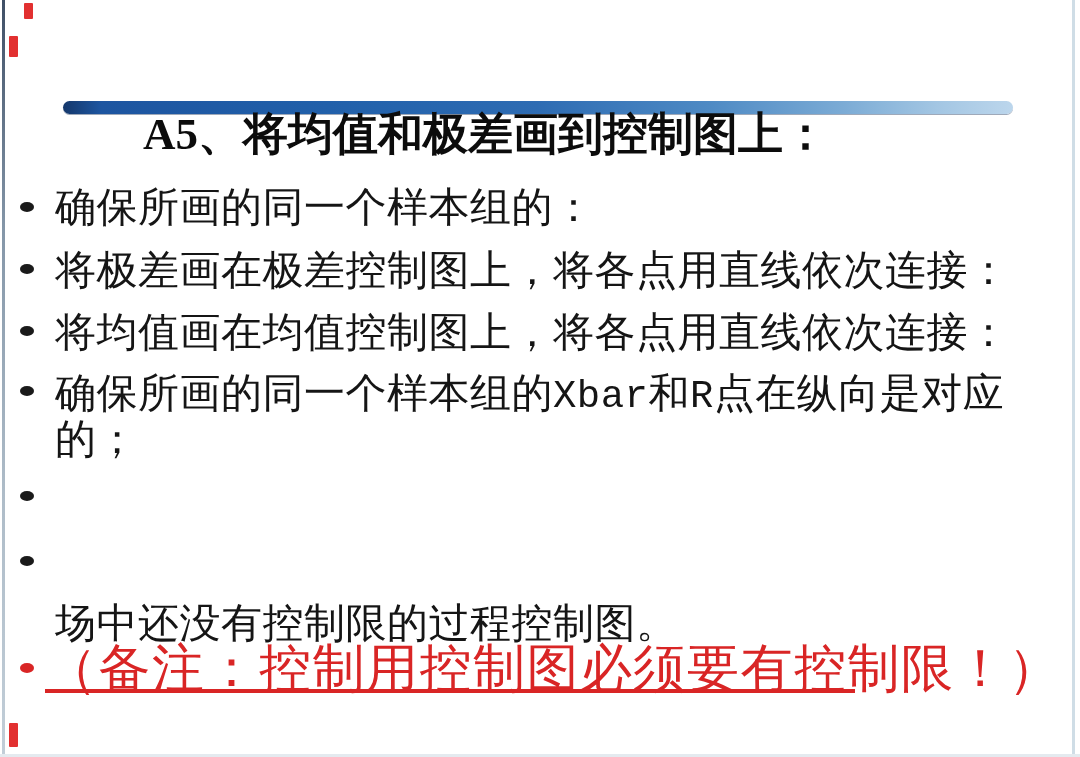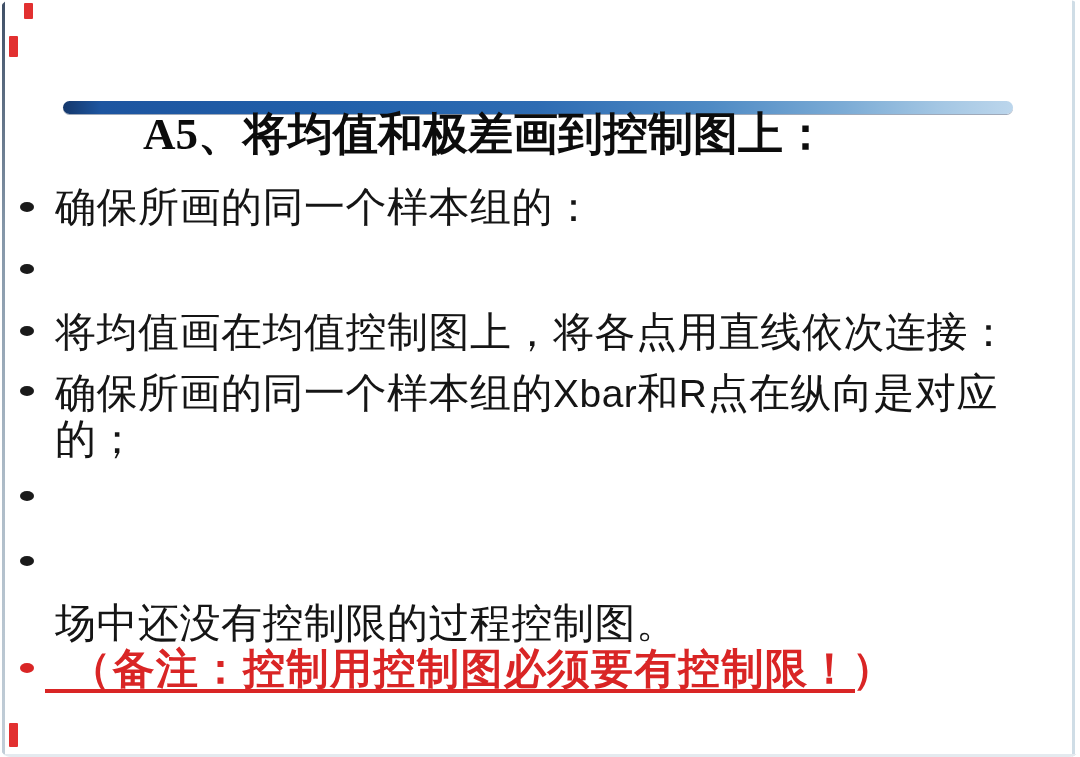--- a/index.html
+++ b/index.html
@@ -7,21 +7,20 @@
     --ink:#151515;
   }
   html,body{margin:0;padding:0;background:#ffffff;}
   #slide{
     position:relative;
     width:1080px;height:757px;
     background:#ffffff;
     overflow:hidden;
     font-family:"Liberation Serif",serif;
     color:var(--ink);
-    border-radius:11px;
   }
   
   .edge-left{position:absolute;left:2px;top:0;width:3px;height:100%;
     background:linear-gradient(180deg,#3f4f66 0%,#8496a8 30%,#aebcc8 65%,#c2ced8 100%);}
   .edge-right{position:absolute;left:1072px;top:0;width:3px;height:100%;background:#cfdde6;}
   .edge-bottom{position:absolute;left:0;top:754px;width:100%;height:3px;background:#e4eaef;}
   .red-mark{position:absolute;background:#e23030;border-radius:1px;}
   .red-mark.m1{left:24px;top:3px;width:9px;height:16px;}
   .red-mark.m2{left:9px;top:36px;width:9px;height:21px;}
   .red-mark.m3{left:9px;top:723px;width:9px;height:24px;}
@@ -36,31 +35,31 @@
     font-size:45px;line-height:48px;font-weight:bold;
     letter-spacing:0px;white-space:nowrap;color:#0c0c0c;
   }
   
   .line{
     position:absolute;left:55px;
     font-size:41px;line-height:46px;letter-spacing:0.5px;
     white-space:nowrap;color:var(--ink);
   }
   .seg{color:inherit;}
-  .seg-latin{font-family:Liberation Sans, sans-serif;font-size:0.95em;}
+  .seg-latin{font-family:Liberation Mono, monospace;font-size:0.95em;}
   .seg-quote{font-weight:bold;}
   .seg-red{
     color:var(--red);
     font-family:"Liberation Sans",sans-serif;
     font-weight:bold;font-size:44px;
   }
   .note-line{
     color:var(--red);
-    font-weight:bold;
-    font-size:42px;letter-spacing:1.5px;line-height:48px;margin-left:24px;
+    font-weight:normal;
+    font-size:52px;letter-spacing:1.5px;line-height:48px;
   }
   .dot{position:absolute;left:20px;width:14px;height:10px;border-radius:50%;background:#1a1a1a;}
   .dot.red{background:var(--red);}
   .note-underline{position:absolute;left:45px;top:689px;width:810px;height:4px;background:var(--red);}
 </style>
 </head>
 <body>
 
 <div id="slide">
 
@@ -80,20 +79,23 @@
   <span class="dot" style="top:326px"></span>
   <span class="dot" style="top:386px"></span>
   <span class="dot" style="top:491px"></span>
   <span class="dot" style="top:556px"></span>
   <span class="dot red" style="top:663px"></span>
 
   <div class="line" style="top:184px">
     <span class="seg">确保所画的同一个样本组的：</span>
   </div>
 
+  <div class="line" style="top:247px">
+    <span class="seg">将极差画在极差控制图上，将各点用直线依次连接：</span>
+  </div>
 
   <div class="line" style="top:309px">
     <span class="seg">将均值画在均值控制图上，将各点用直线依次连接：</span>
   </div>
 
   <div class="line" style="top:370px">
     <span class="seg">确保所画的同一个样本组的</span><span class="seg seg-latin">Xbar</span><span class="seg">和</span><span class="seg seg-latin">R</span><span class="seg">点在纵向是对应</span>
   </div>
 
   <div class="line" style="top:416px">

